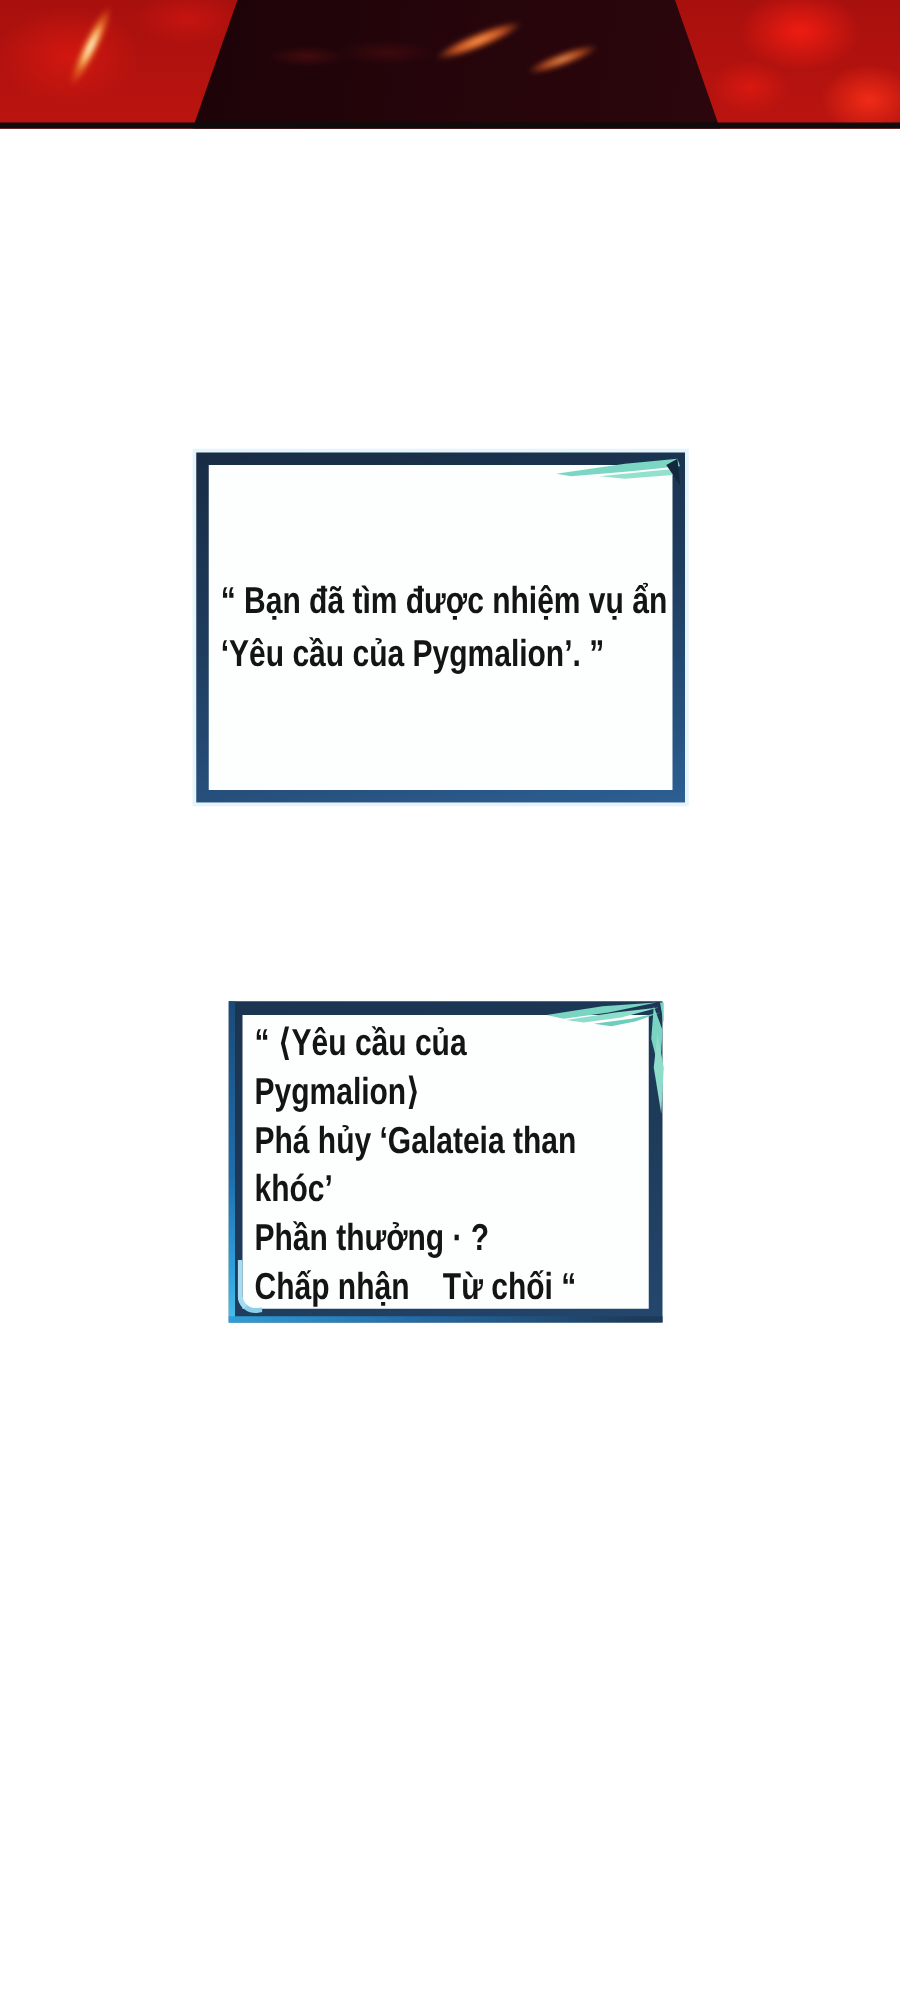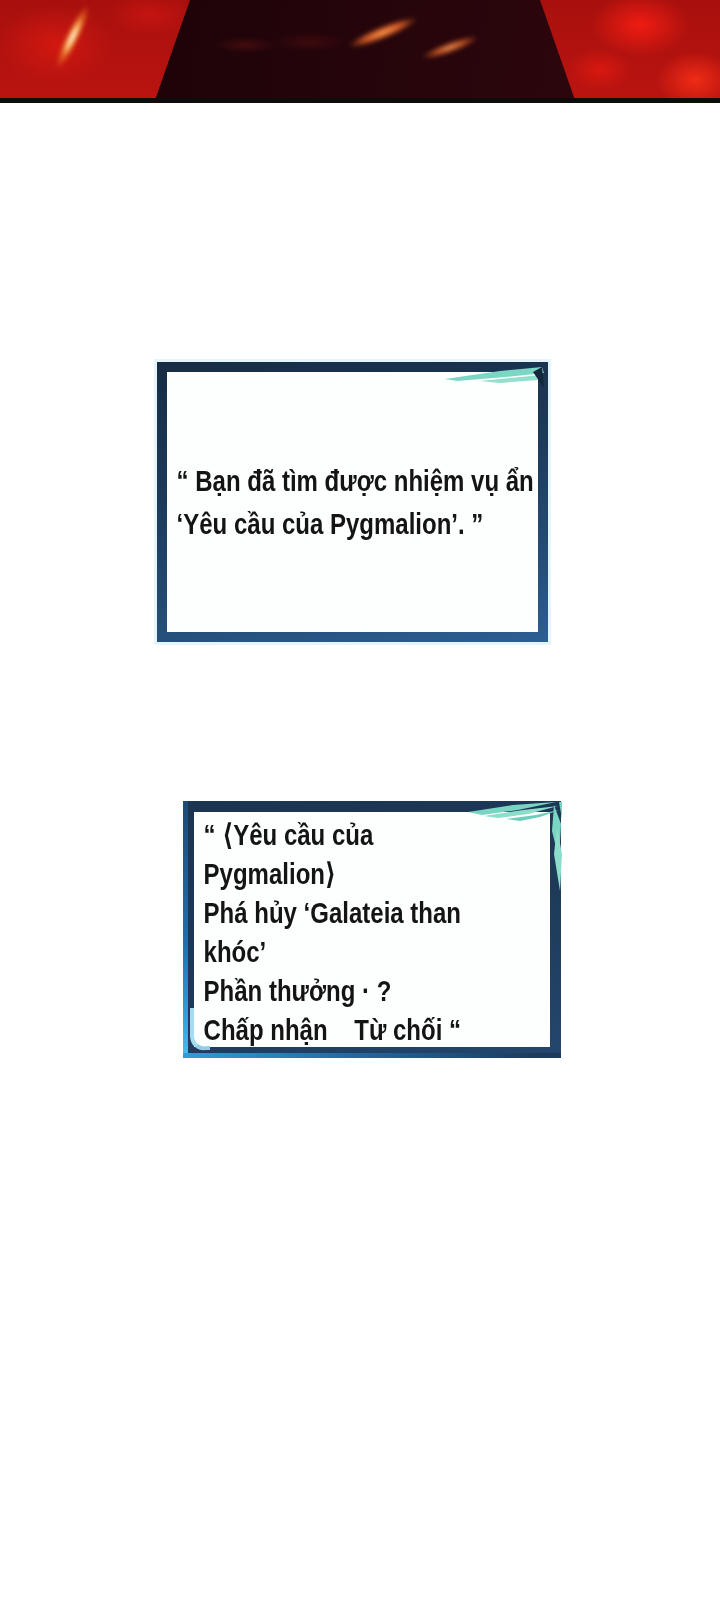--- a/index.html
+++ b/index.html
@@ -56,21 +56,20 @@
   .panel .inner{position:absolute;background:#fdfefe;}
   .box1{
     left:157px;top:362px;width:391px;height:280px;
     background:linear-gradient(170deg,#182c44 0%,#1e3c5e 45%,#26507c 80%,#2d5f94 100%);
     box-shadow:0 0 0 3px rgba(213,240,250,.65);
   }
   .box1 .inner{inset:10px;padding-left:36px;}
   .box2{
     left:183px;top:801px;width:347px;height:257px;
     background:linear-gradient(160deg,#1b3452 0%,#1d3a58 55%,#24476e 100%);
-    padding-left:31px;
   }
   .box2 .inner{inset:11px 11px 11px 11px;}
   .strip-left{
     position:absolute;left:0;top:0;bottom:0;width:5px;
     background:linear-gradient(180deg,#1c4a76 0%,#1f6fae 55%,#2fa3de 85%,#49c0ec 100%);
   }
   .strip-bottom{
     position:absolute;left:0;right:0;bottom:0;height:5px;
     background:linear-gradient(90deg,#2f9ed8 0%,#2468a2 45%,#1d3a58 95%);
   }

